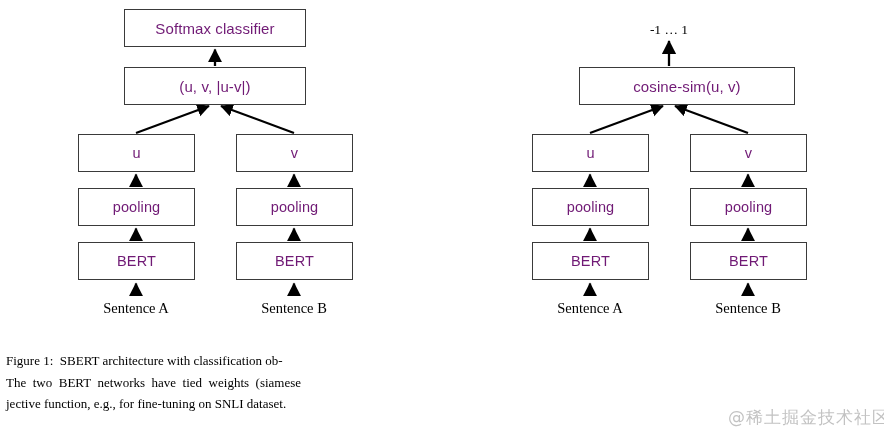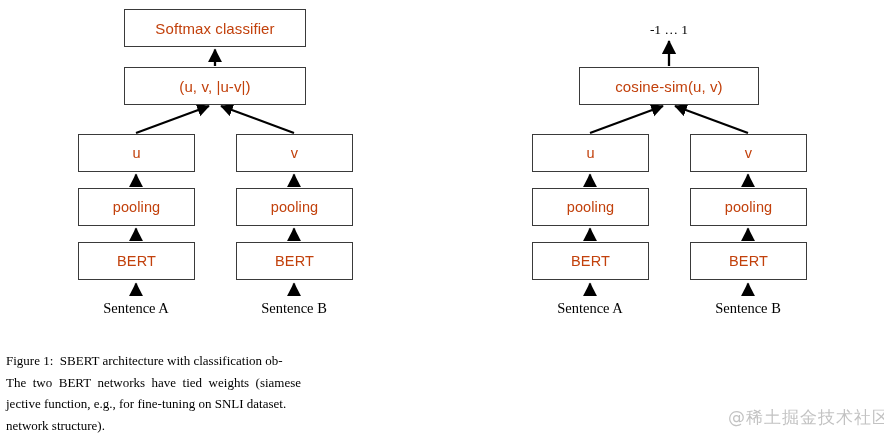--- a/index.html
+++ b/index.html
@@ -43,21 +43,21 @@
     position: absolute;
     box-sizing: border-box;
     border: 1.6px solid #3a3a3a;
     background: #ffffff;
     display: flex;
     align-items: center;
     justify-content: center;
     font-family: "Liberation Sans", sans-serif;
     font-size: 14.5px;
     line-height: 1;
-    color: #c2410c;
+    color: #701a75;
     white-space: nowrap;
     letter-spacing: 0.1px;
   }
   .node.wide  { font-size: 15px; }
 
   
   .label {
     position: absolute;
     font-family: Liberation Serif, serif;
     font-size: 14.5px;
@@ -157,21 +157,20 @@
 
       <div class="label" style="left:76px; top:301px; width:120px;">Sentence A</div>
 
       <div class="label" style="left:234px; top:301px; width:120px;">Sentence B</div>
     </div>
 
     <div class="caption" id="caption-left">
       <span class="cap-line">Figure 1:  SBERT architecture with classification ob-</span>
       <span class="cap-line">The  two  BERT  networks  have  tied  weights  (siamese</span>
       <span class="cap-line">jective function, e.g., for fine-tuning on SNLI dataset.</span>
-      <span class="cap-line">network structure).</span>
     </div>
   </div>
 
   <div class="figure" id="figure-right">
 
     <div class="diagram">
 
       <svg class="arrows" viewBox="0 0 442 330" width="442" height="330">
         <defs>
           <marker id="ah2" markerWidth="7" markerHeight="7" refX="5.6" refY="3.2" orient="auto" markerUnits="strokeWidth">
@@ -193,21 +192,21 @@
 
         <line x1="306" y1="241" x2="306" y2="228.5" stroke="#000000" stroke-width="2.3" marker-end="url(#ah2)"></line>
 
         <line x1="148" y1="296" x2="148" y2="283.5" stroke="#000000" stroke-width="2.3" marker-end="url(#ah2)"></line>
 
         <line x1="306" y1="296" x2="306" y2="283.5" stroke="#000000" stroke-width="2.3" marker-end="url(#ah2)"></line>
       </svg>
 
       <div class="label small" style="left:167px; top:23px; width:120px;">-1 … 1</div>
 
-      <div class="node wide" style="left:137px; top:67px; width:180px; height:38px;">cosine-sim(u, v)</div>
+      <div class="node wide" style="left:137px; top:67px; width:216px; height:38px;">cosine-sim(u, v)</div>
 
       <div class="node" style="left:90px; top:134px; width:117px; height:38px;">u</div>
 
       <div class="node" style="left:248px; top:134px; width:117px; height:38px;">v</div>
 
       <div class="node" style="left:90px; top:188px; width:117px; height:38px;">pooling</div>
 
       <div class="node" style="left:248px; top:188px; width:117px; height:38px;">pooling</div>
 
       <div class="node" style="left:90px; top:242px; width:117px; height:38px;">BERT</div>

